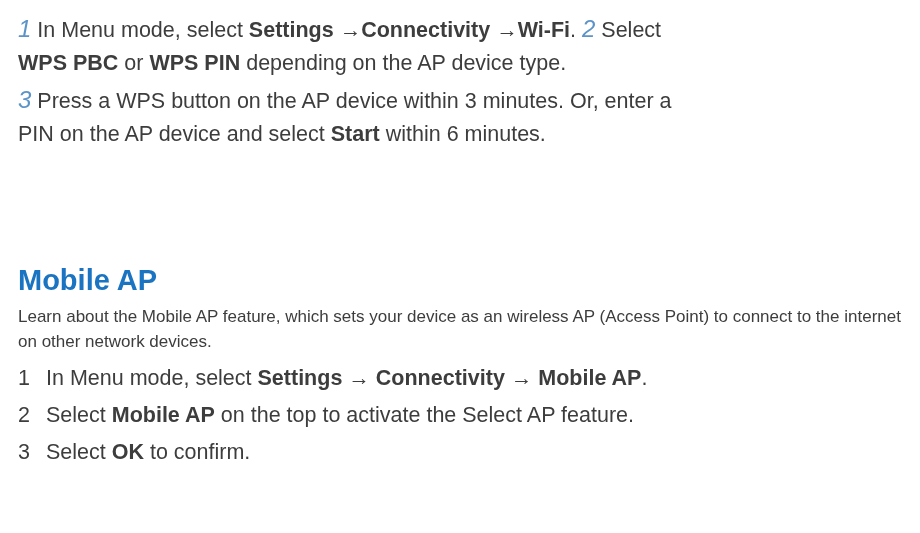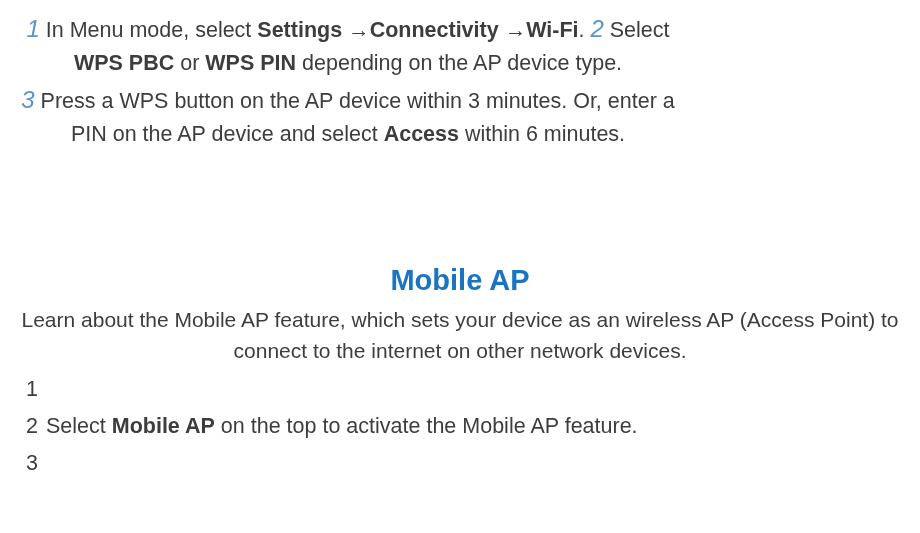--- a/index.html
+++ b/index.html
@@ -1,19 +1,18 @@
 <!DOCTYPE html>
 <html><head>
   <meta charset="utf-8">
   <style>
     * {
       margin: 0;
       padding: 0;
       box-sizing: border-box;
-      text-align: center;
     }
     body {
       font-family: Arial, Helvetica, sans-serif;
       background: #ffffff;
       width: 920px;
       height: 533px;
       padding: 10px 18px 18px 18px;
       color: #3f3f3f;
       overflow: hidden;
     }
@@ -33,21 +32,21 @@
       font-weight: bold;
     }
     .heading {
       color: #1a74c1;
       font-weight: bold;
       font-size: 29px;
       margin-top: 113px;
       margin-bottom: 8px;
     }
     .intro {
-      font-size: 21px;
+      font-size: 17px;
       line-height: 1.45;
       color: #3d3d3d;
       margin-bottom: 8px;
     }
     ol.steps {
       list-style: none;
       font-size: 21.5px;
       color: #3d3d3d;
       line-height: 1.45;
     }
@@ -60,33 +59,39 @@
       width: 28px;
       flex-shrink: 0;
     }
   </style>
 </head>
 <body>
 
 <div class="top-block">
   <span class="step-num">1</span><span> In Menu mode, select </span><span class="bold">Settings</span><span> →</span><span class="bold">Connectivity</span><span> →</span><span class="bold">Wi-Fi</span><span>. </span><span class="step-num">2</span><span> Select </span><span class="bold">WPS PBC</span><span> or </span><span class="bold">WPS PIN</span><span> depending on the AP device type.</span>
   <br>
-  <span class="step-num">3</span><span> Press a WPS button on the AP device within 3 minutes. Or, enter a PIN on the AP device and select </span><span class="bold">Access</span><span> within 6 minutes.</span>
+  <span class="step-num">3</span><span> Press a WPS button on the AP device within 3 minutes. Or, enter a PIN on the AP device and select </span><span class="bold">Start</span><span> within 6 minutes.</span>
 </div>
 
 <h2 class="heading">Mobile AP</h2>
 
 <p class="intro">Learn about the Mobile AP feature, which sets your device as an wireless AP (Access Point) to connect to the internet on other network devices.</p>
 
 <ol class="steps">
   <li>
     <span class="li-num">1</span>
+    <span>
+      <span>In Menu mode, select </span><span class="bold">Settings</span><span> → </span><span class="bold">Connectivity</span><span> → </span><span class="bold">Mobile AP</span><span>.</span>
+    </span>
   </li>
   <li>
     <span class="li-num">2</span>
     <span>
-      <span>Select </span><span class="bold">Mobile AP</span><span> on the top to activate the Mobile AP feature.</span>
+      <span>Select </span><span class="bold">Mobile AP</span><span> on the top to activate the Select AP feature.</span>
     </span>
   </li>
   <li>
     <span class="li-num">3</span>
+    <span>
+      <span>Select </span><span class="bold">OK</span><span> to confirm.</span>
+    </span>
   </li>
 </ol>
 
 </body></html>

